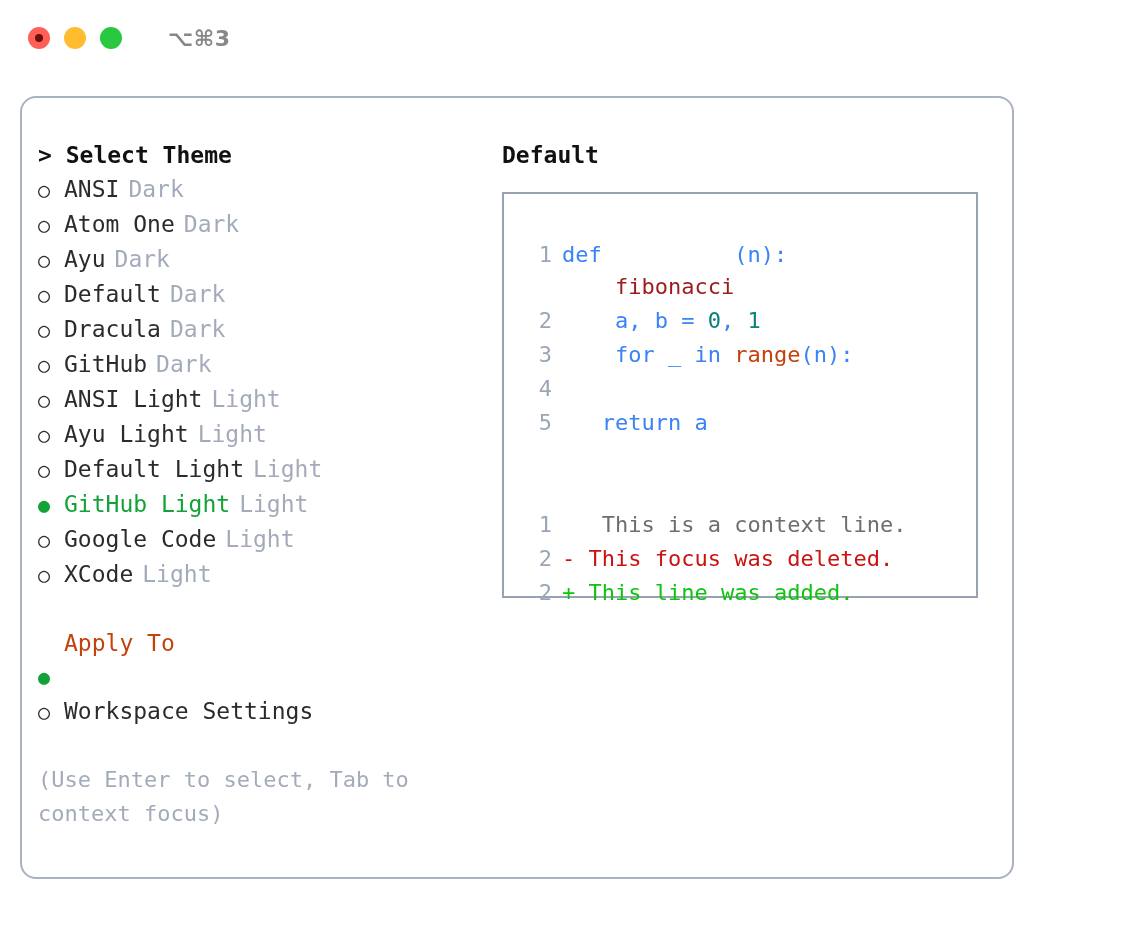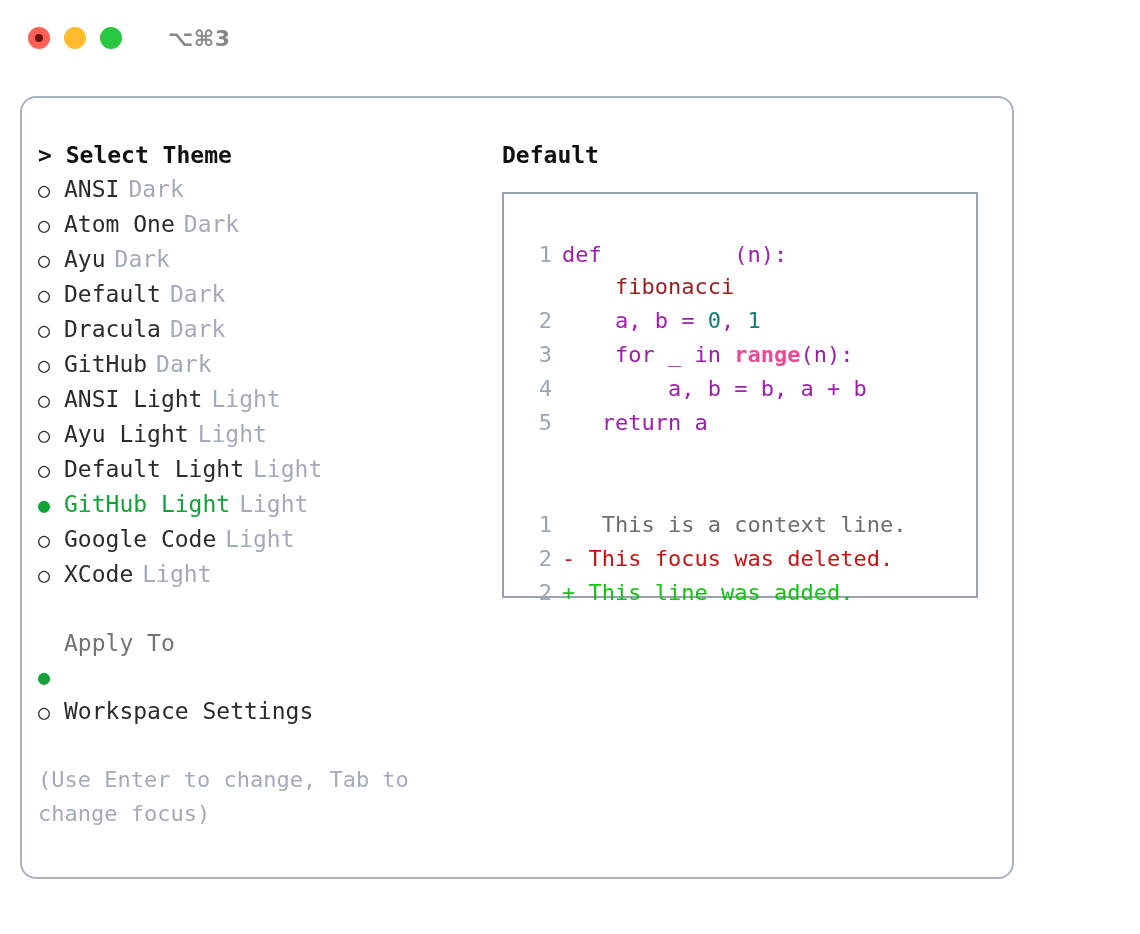--- a/index.html
+++ b/index.html
@@ -111,21 +111,21 @@
   .opt.selected .opt-label { color: #12a338; }
   .opt-tag {
     color: #a3abbb;
     margin-left: 9px;
   }
 
   .section-gap { height: 34px; }
 
   .apply-title {
     font-size: 23px;
-    color: #737373;
+    color: #c2410c;
     line-height: 34px;
     white-space: pre;
     padding-left: 26px;
   }
 
   .hint {
     margin-top: 34px;
     font-size: 22px;
     color: #a3abbb;
     line-height: 34px;
@@ -156,26 +156,26 @@
     white-space: pre;
   }
   .lineno {
     display: inline-block;
     width: 26px;
     flex: 0 0 26px;
     text-align: right;
     color: #9aa6b5;
     margin-right: 10px;
   }
-  .code-text { color: #a21caf; }
+  .code-text { color: #3b82f6; }
   .blank-line { height: 34px; }
 
   .tok-fn   { color: #9b1c1c; margin-top: 32px; }
   .tok-num  { color: #0a8276; }
-  .tok-call { color: #ec4899; font-weight: bold; }
+  .tok-call { color: #c2410c; }
 
   .diff-ctx { color: #6e6e6e; text-align: center; }
   .diff-del { color: #cc1111; }
   .diff-add { color: #0ec40e; }
 </style>
 </head>
 <body>
 
 <div class="window">
 
@@ -241,42 +241,42 @@
 
           <div>
             <div class="opt selected">
               <span class="bullet">●</span>
             </div>
             <div class="opt">
               <span class="bullet">○</span><span class="opt-label">Workspace Settings</span>
             </div>
           </div>
 
-          <div class="hint">(Use Enter to change, Tab to change focus)</div>
+          <div class="hint">(Use Enter to select, Tab to context focus)</div>
 
         </div>
 
         <div class="col-right">
 
           <div class="preview-title">Default</div>
 
           <div class="preview-box">
 
             <div>
               <div class="code-line">
                 <span class="lineno">1</span><span class="code-text">def </span><span class="tok-fn">fibonacci</span><span class="code-text">(n):</span>
               </div>
               <div class="code-line">
                 <span class="lineno">2</span><span class="code-text">    a, b = </span><span class="tok-num">0</span><span class="code-text">, </span><span class="tok-num">1</span>
               </div>
               <div class="code-line">
                 <span class="lineno">3</span><span class="code-text">    for _ in </span><span class="tok-call">range</span><span class="code-text">(n):</span>
               </div>
               <div class="code-line">
-                <span class="lineno">4</span><span class="code-text">        a, b = b, a + b</span>
+                <span class="lineno">4</span>
               </div>
               <div class="code-line">
                 <span class="lineno">5</span><span class="code-text">   return a</span>
               </div>
             </div>
 
             <div class="blank-line"></div>
             <div class="blank-line"></div>
 
             <div>

